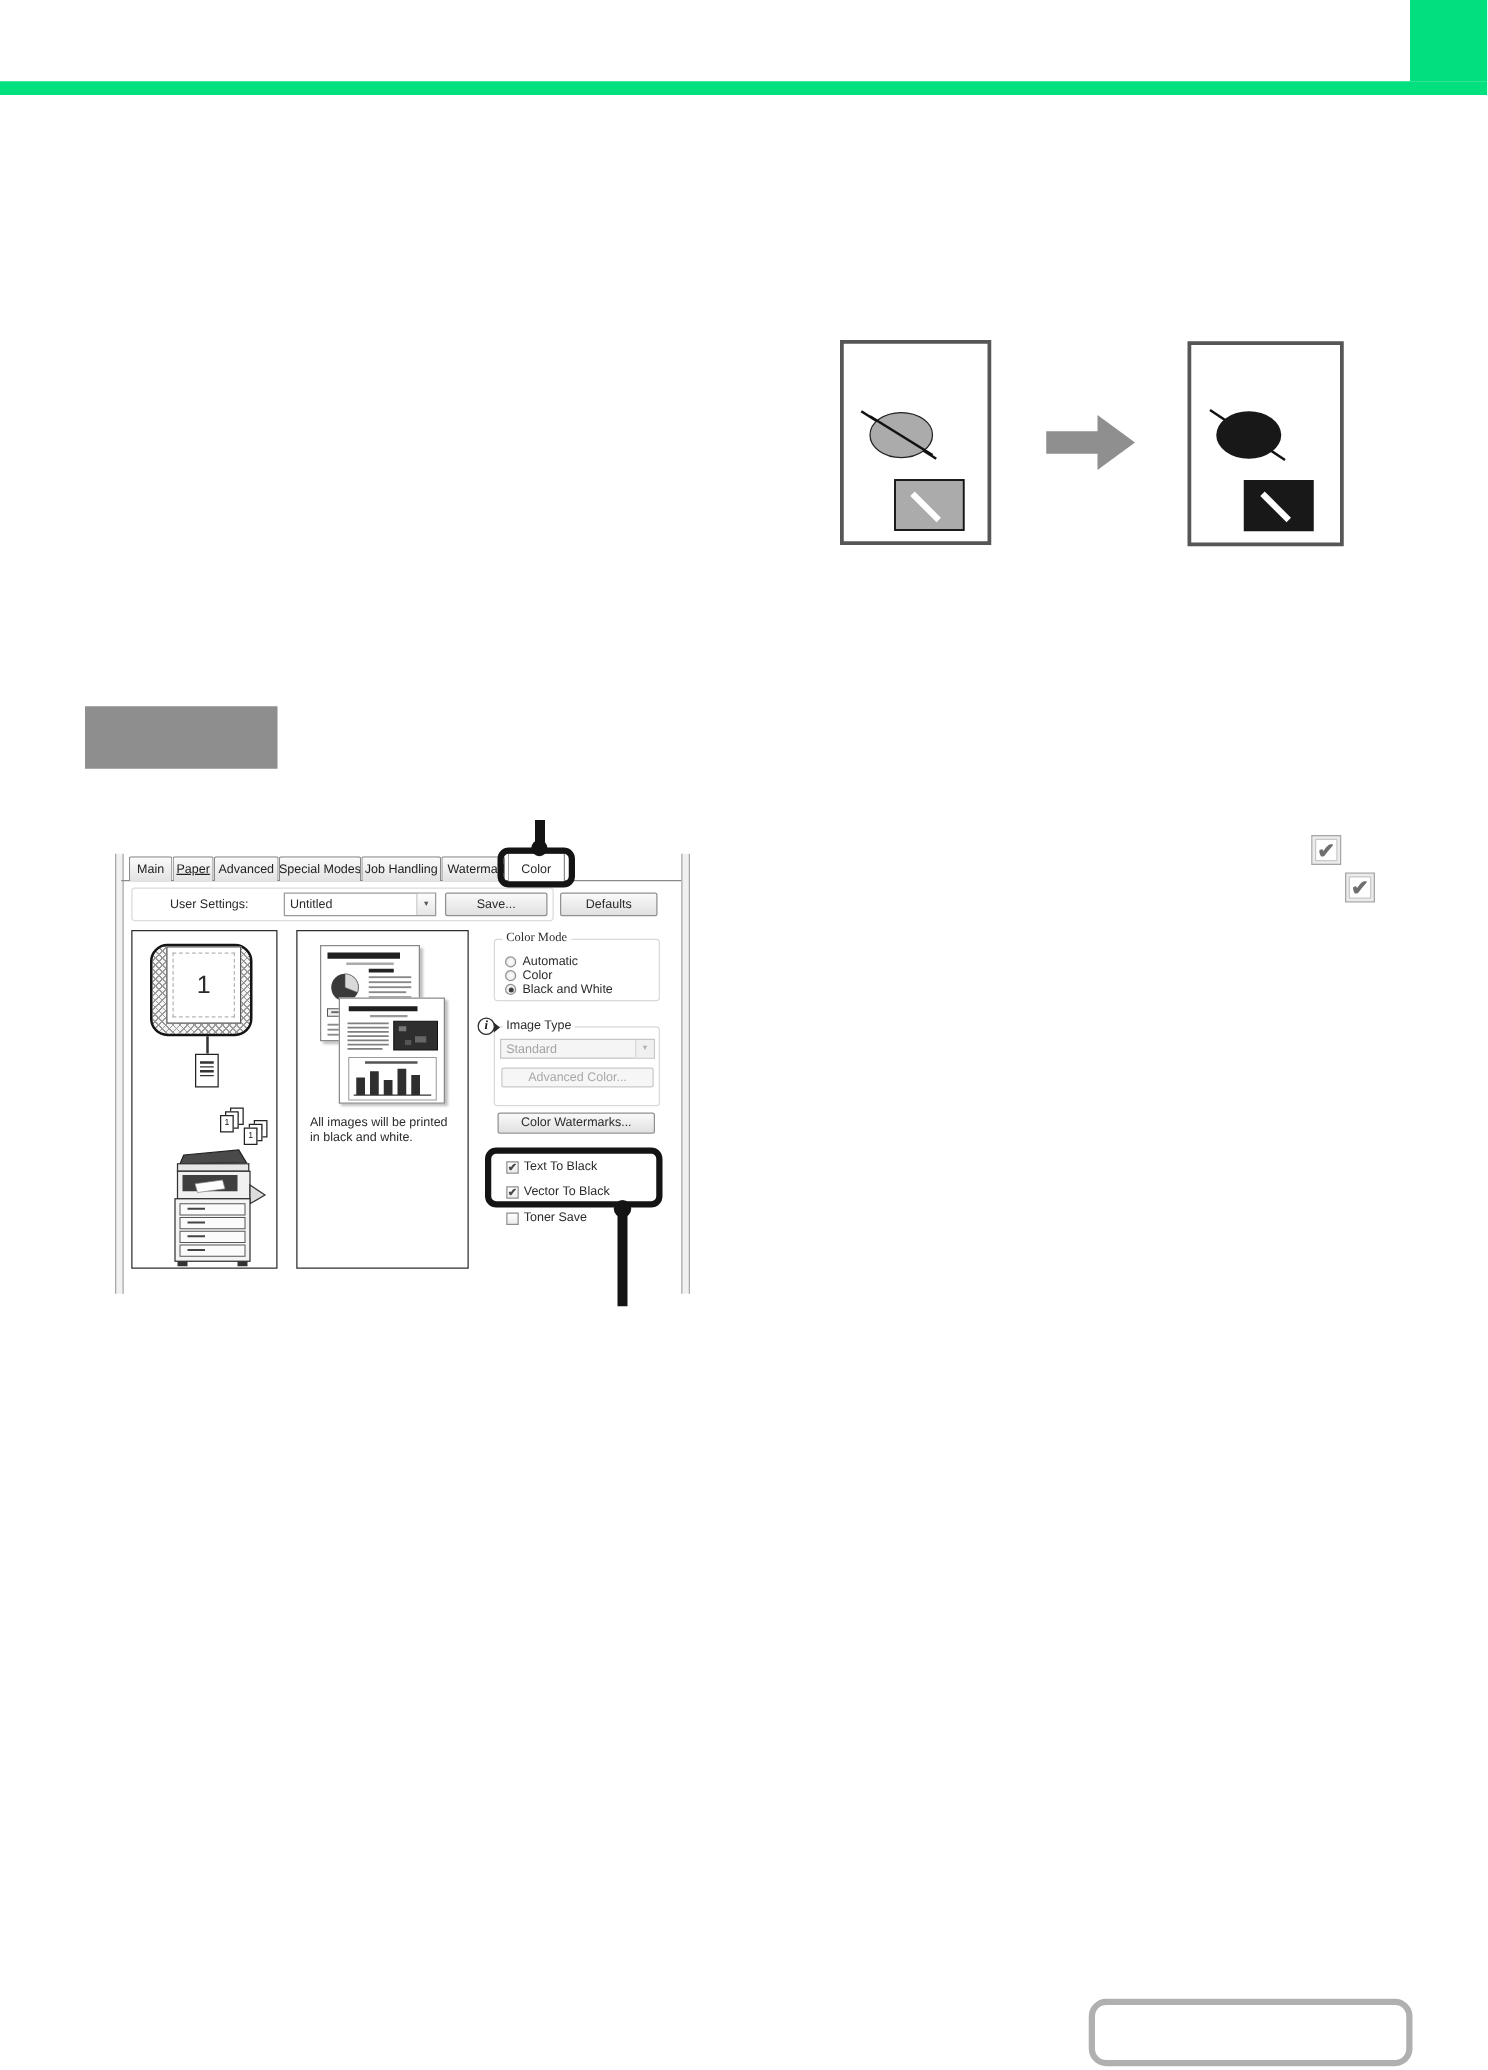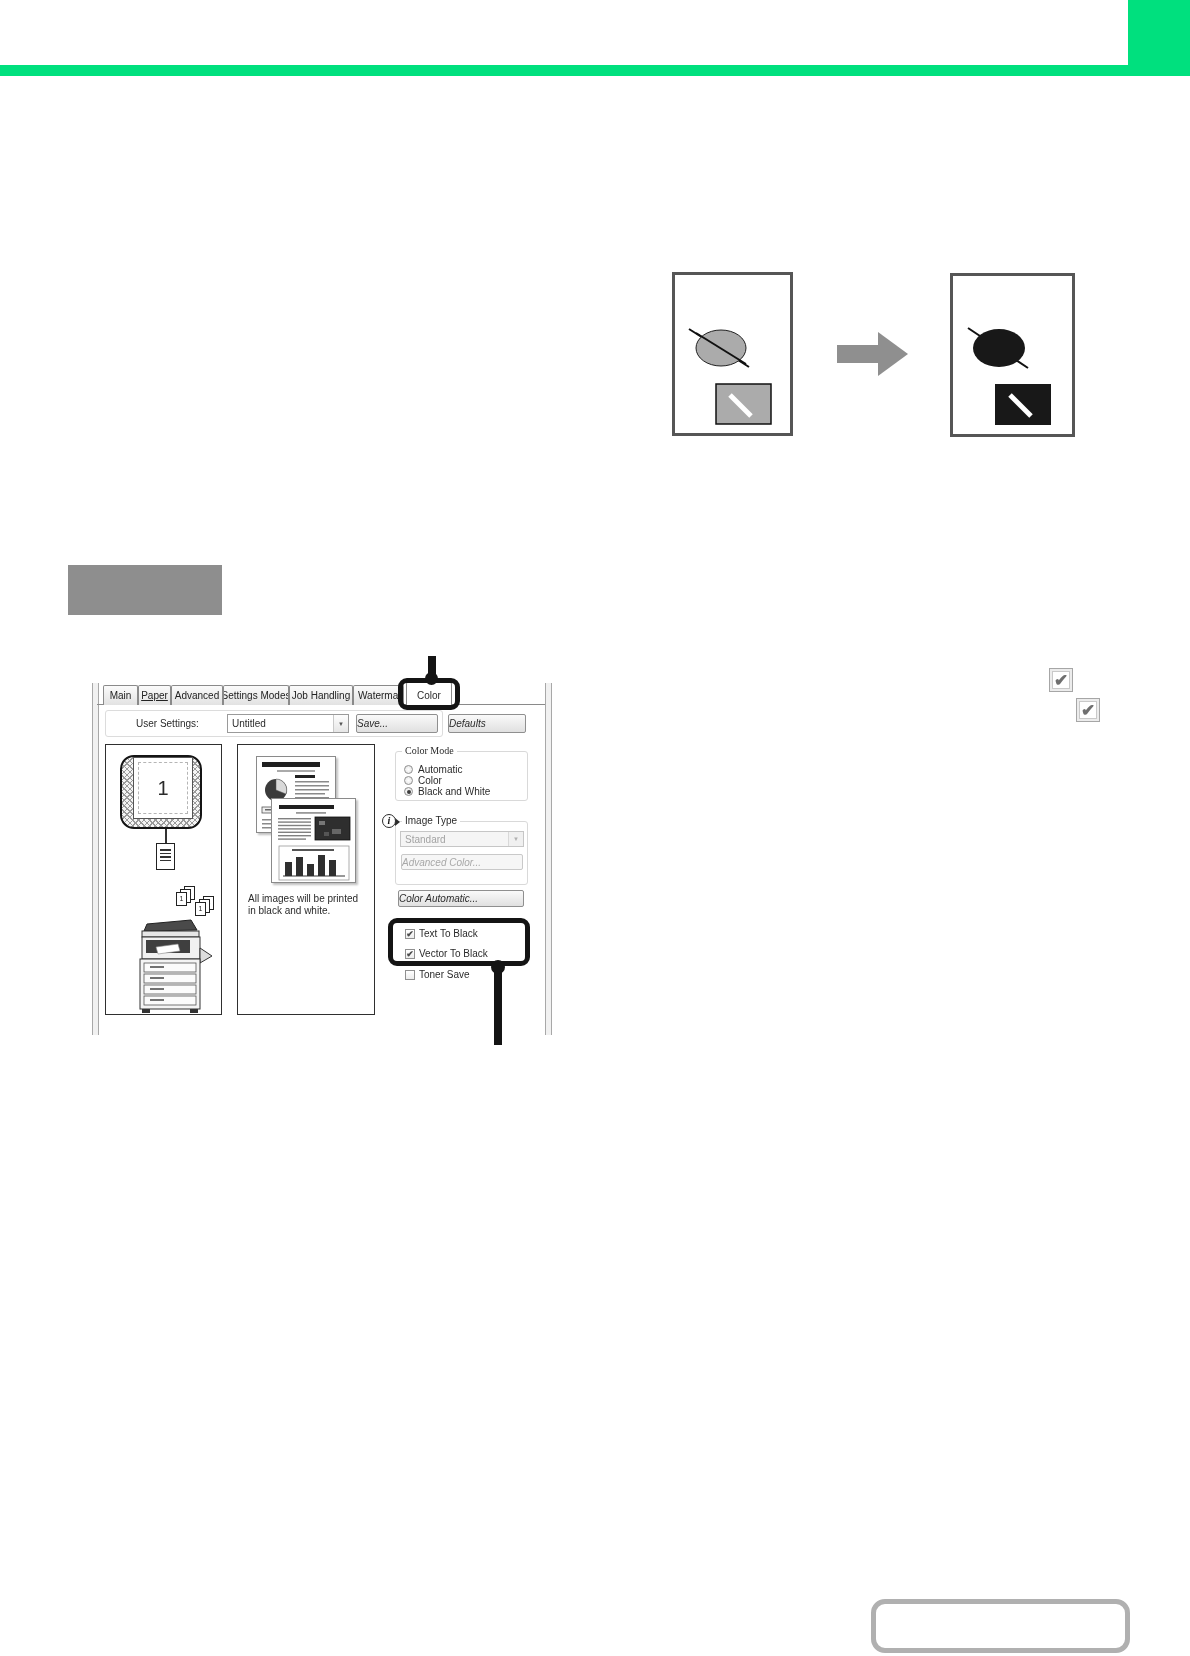--- a/index.html
+++ b/index.html
@@ -46,21 +46,21 @@
 
   .band { left:17px; top:62px; width:338px; height:27px; border:1px solid #dcdcdc; border-radius:3px; }
   .combo { background:#fff; border:1px solid #9a9a9a; display:flex; align-items:center; }
   .combo .val { flex:1; padding-left:4px; overflow:hidden; white-space:nowrap; }
   .combo .arr { width:15px; text-align:center; font-size:6px; color:#555; border-left:1px solid #c9c9c9;
                 align-self:stretch; display:flex; align-items:center; justify-content:center;
                 background:linear-gradient(#fdfdfd,#e6e6e6); }
   .combo.disabled { background:#f5f5f5; border-color:#c6c6c6; color:#a3a3a3; }
   .combo.disabled .arr { color:#b0b0b0; background:#f0f0f0; border-left-color:#d8d8d8; }
   .vbtn { border:1px solid #8f8f8f; border-radius:2px; background:linear-gradient(#fafafa,#e0e0e0);
-          display:flex; align-items:center; justify-content:flex-start; color:#2b2b2b;font-style:italic; }
+          display:flex; align-items:center; justify-content:center; color:#2b2b2b; }
   .vbtn.disabled { border-color:#c9c9c9; background:#f6f6f6; color:#a8a8a8; }
 
   .panel { border:1px solid #2f2f2f; background:#fff; }
   .monitor { left:14px; top:10px; width:82px; height:74px; border:2px solid #141414; border-radius:14px;
              background: repeating-linear-gradient(45deg,#9a9a9a 0 1px,transparent 1px 4px),
                          repeating-linear-gradient(-45deg,#9a9a9a 0 1px,transparent 1px 4px), #f5f5f5; }
   .mon-page { left:27px; top:12px; width:60px; height:62px; background:#fff; border:1px solid #555;
               display:flex; align-items:center; justify-content:center; font-size:20px; color:#2b2b2b; }
   .mon-page::before { content:""; position:absolute; left:4px; top:4px; right:4px; bottom:4px;
                       border:1px dashed #b5b5b5; }
@@ -127,21 +127,21 @@
     <div class="abs tab" style="left:15px; width:35px;">
         <span>Main</span>
       </div>
     <div class="abs tab" style="left:50px; width:33px;text-decoration:underline;">
         <span>Paper</span>
       </div>
     <div class="abs tab" style="left:83px; width:52px;">
         <span>Advanced</span>
       </div>
     <div class="abs tab" style="left:135px; width:66px;">
-        <span>Settings Modes</span>
+        <span>Special Modes</span>
       </div>
     <div class="abs tab" style="left:201px; width:64px;">
         <span>Job Handling</span>
       </div>
     <div class="abs tab" style="left:265px; width:51px; justify-content:flex-start; padding-left:4px;">
         <span>Watermarks</span>
       </div>
     <div class="abs tab-active">
         <span>Color</span>
       </div>
@@ -272,21 +272,21 @@
     <div class="abs gb-label" style="left:314px; top:168px;">Image Type</div>
     <div class="abs combo disabled" style="left:312px; top:183px; width:124px; height:16px;justify-content:flex-end;">
       <span class="val">Standard</span>
       <span class="arr">▼</span>
     </div>
     <div class="abs vbtn disabled" style="left:313px; top:206px; width:122px; height:16px;">
         <span>Advanced Color...</span>
       </div>
 
     <div class="abs vbtn" style="left:310px; top:242px; width:126px; height:17px;">
-        <span>Color Automatic...</span>
+        <span>Color Watermarks...</span>
       </div>
 
     <div class="abs callout" style="left:300px; top:270px; width:142px; height:48px;"></div>
 
     <div class="abs cbx" style="left:317px; top:281px;"><span>✔</span></div>
     <div class="abs" style="left:331px; top:280px;">Text To Black</div>
     <div class="abs cbx" style="left:317px; top:301px;"><span>✔</span></div>
     <div class="abs" style="left:331px; top:300px;">Vector To Black</div>
     <div class="abs cbx" style="left:317px; top:322px;"></div>
     <div class="abs" style="left:331px; top:321px;">Toner Save</div>

